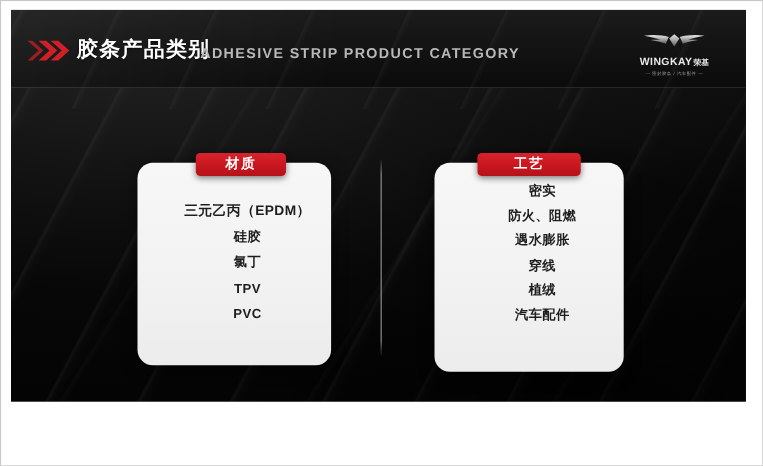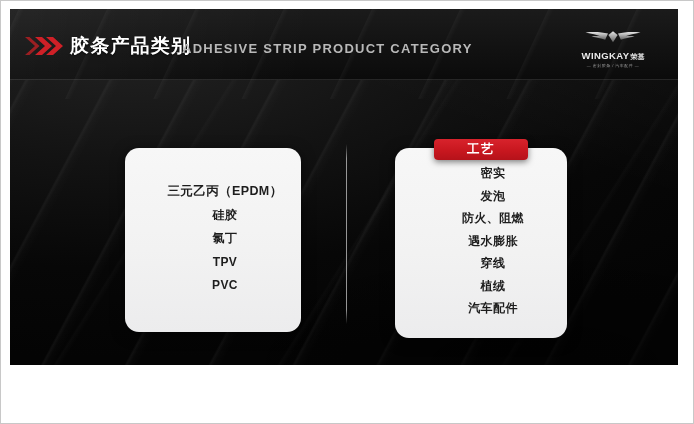--- a/index.html
+++ b/index.html
@@ -280,25 +280,25 @@
 
     <div class="card" id="card-material">
       <div class="card-body">
         <div class="card-item">三元乙丙（EPDM）</div>
         <div class="card-item">硅胶</div>
         <div class="card-item">氯丁</div>
         <div class="card-item">TPV</div>
         <div class="card-item">PVC</div>
       </div>
     </div>
+    <div class="badge" id="badge-material">材质</div>
 
     <div class="card" id="card-process">
       <div class="card-body">
         <div class="card-item">密实</div>
-        <div class="card-item">发泡</div>
         <div class="card-item">防火、阻燃</div>
         <div class="card-item">遇水膨胀</div>
         <div class="card-item">穿线</div>
         <div class="card-item">植绒</div>
         <div class="card-item">汽车配件</div>
       </div>
     </div>
     <div class="badge" id="badge-process">工艺</div>
 
   </div>

